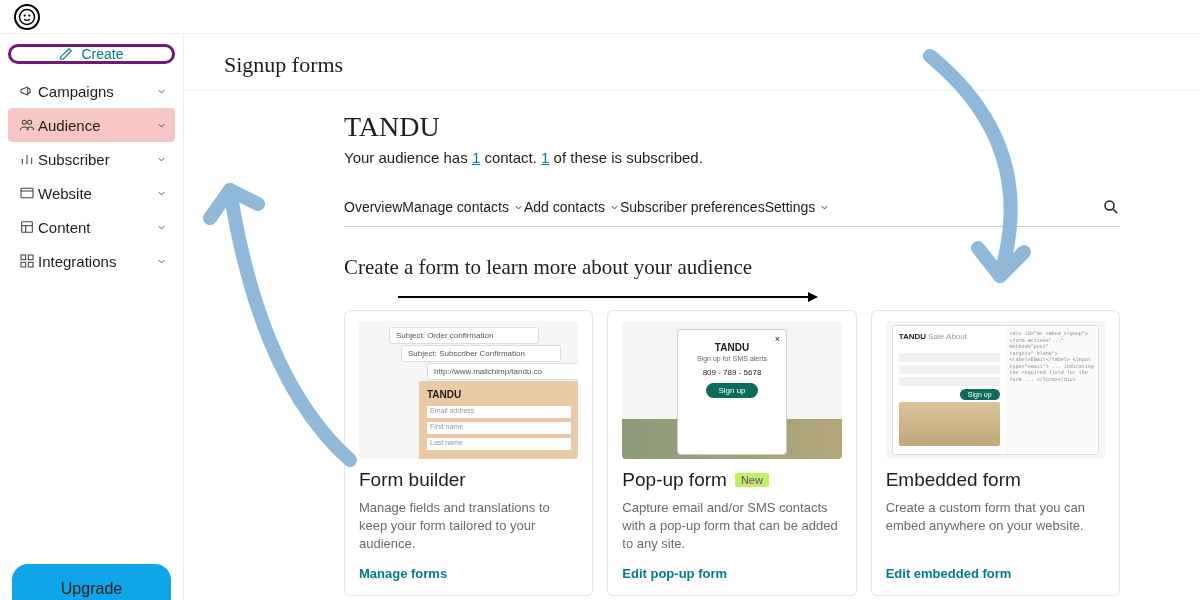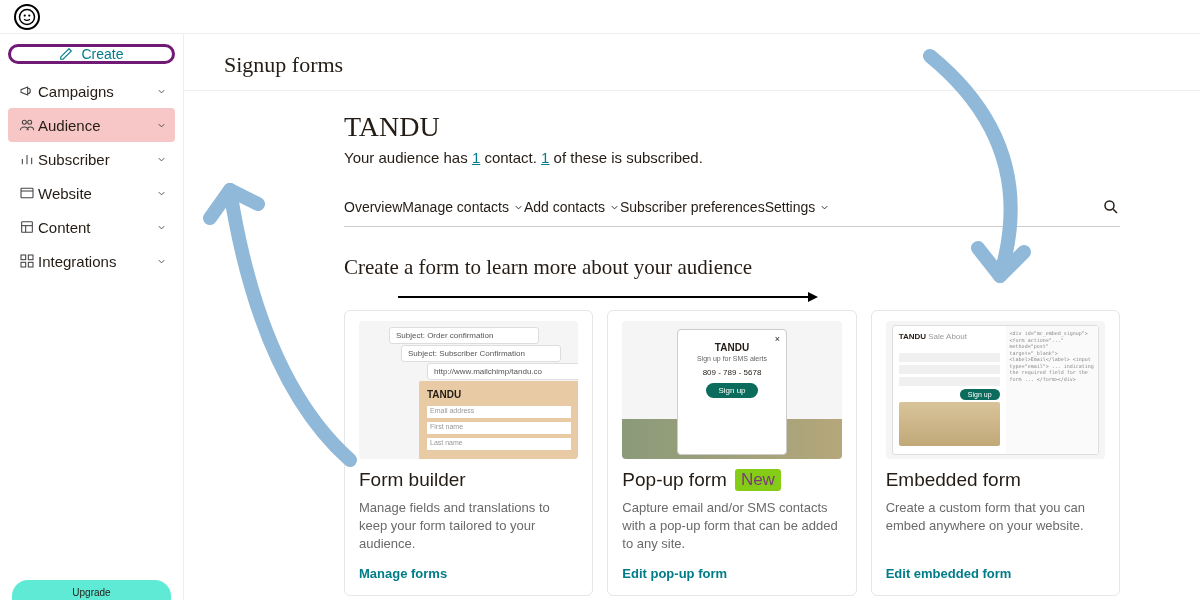--- a/index.html
+++ b/index.html
@@ -8,37 +8,37 @@
 .logo{width:26px;height:26px;border-radius:50%;background:#fff;border:2px solid #000;display:flex;align-items:center;justify-content:center;font-size:14px;font-weight:700}
 .layout{display:flex;height:calc(100% - 34px)}
 .sidebar{width:184px;border-right:1px solid #eee;padding:10px 8px;position:relative;display:flex;flex-direction:column}
 .create-btn{border:3px solid #701a75;color:#007c89;background:#fff;border-radius:22px;height:20px;width:100%;display:flex;align-items:center;justify-content:center;gap:8px;font-size:14px;font-weight:500;cursor:pointer;margin-bottom:10px}
 .navlist{list-style:none;display:flex;flex-direction:column;gap:0}
 .navitem{display:flex;align-items:center;height:34px;padding:0 8px;font-size:15px;color:#241c15;cursor:pointer;border-radius:4px;position:relative}
 .navitem .ico{width:22px;display:flex;justify-content:center;color:#444}
 .navitem .lbl{flex:1}
 .navitem .chev{color:#444}
 .navitem.active{background:#f7c7c7}
-.upgrade{position:absolute;bottom:0;left:12px;right:12px;background:#5eead4;border-radius:16px 16px 0 0;height:20px;display:flex;align-items:flex-end;justify-content:center;font-size:10px;padding-bottom:2px}
+.upgrade{position:absolute;bottom:0;left:12px;right:12px;background:#0ea5e9;border-radius:16px 16px 0 0;height:36px;display:flex;align-items:flex-end;justify-content:center;font-size:16px;padding-bottom:2px}
 .main{flex:1;overflow:hidden}
 .pagehead{padding:18px 40px 12px;border-bottom:1px solid #eee}
 .pagehead h1{font-family:Georgia,serif;font-size:22px;font-weight:400}
 .content{padding:20px 0 0 160px}
 .audname{font-family:Georgia,serif;font-size:28px;font-weight:500;margin-bottom:6px}
 .audstats{font-size:15px;color:#241c15;margin-bottom:32px}
 .audstats a{color:#007c89;text-decoration:underline}
 .tabs{display:flex;align-items:center;border-bottom:1px solid #ccc;margin-right:80px;padding-bottom:10px;font-size:14px}
 .tabs .tab{cursor:pointer;display:flex;align-items:center;gap:4px;color:#241c15}
 .tabs .spacer{flex:1}
 .section-title{font-family:Georgia,serif;font-size:21px;font-weight:500;margin:28px 0 30px}
 .cards{display:flex;gap:14px;margin-right:80px}
 .card{flex:1;border:1px solid #e6e6e6;border-radius:6px;padding:10px 14px 14px;min-height:260px;display:flex;flex-direction:column}
 .thumb{height:138px;background:#f5f5f5;border-radius:4px;margin-bottom:10px;position:relative;overflow:hidden;font-size:8px}
 .card h3{font-family:Georgia,serif;font-size:19px;font-weight:500;margin-bottom:8px;display:flex;align-items:center;gap:8px}
-.badge{background:#84cc16;color:#7a3c7a;font-size:17px;padding:1px 6px;border-radius:3px;font-family:Arial}
+.badge{background:#bef264;color:#7a3c7a;font-size:11px;padding:1px 6px;border-radius:3px;font-family:Arial}
 .card p{font-size:13px;color:#6a6a6a;line-height:1.4;flex:1}
 .card .link{color:#007c89;font-size:13px;font-weight:600;margin-top:12px;cursor:pointer}
 
 .t1-layer{position:absolute;background:#fff;border:1px solid #ddd;border-radius:3px;padding:3px 6px;font-size:8px;color:#555}
 .t1-a{top:6px;left:30px;width:150px}
 .t1-b{top:24px;left:42px;width:160px}
 .t1-c{top:42px;left:68px;width:160px}
 .t1-form{position:absolute;top:60px;left:60px;width:160px;background:#e8caa4;padding:8px;border-radius:2px}
 .t1-form .brand{font-weight:700;font-size:10px;margin-bottom:6px}
 .t1-form .fld{background:#fff;height:12px;margin-bottom:4px;font-size:7px;padding:1px 3px;color:#999}

